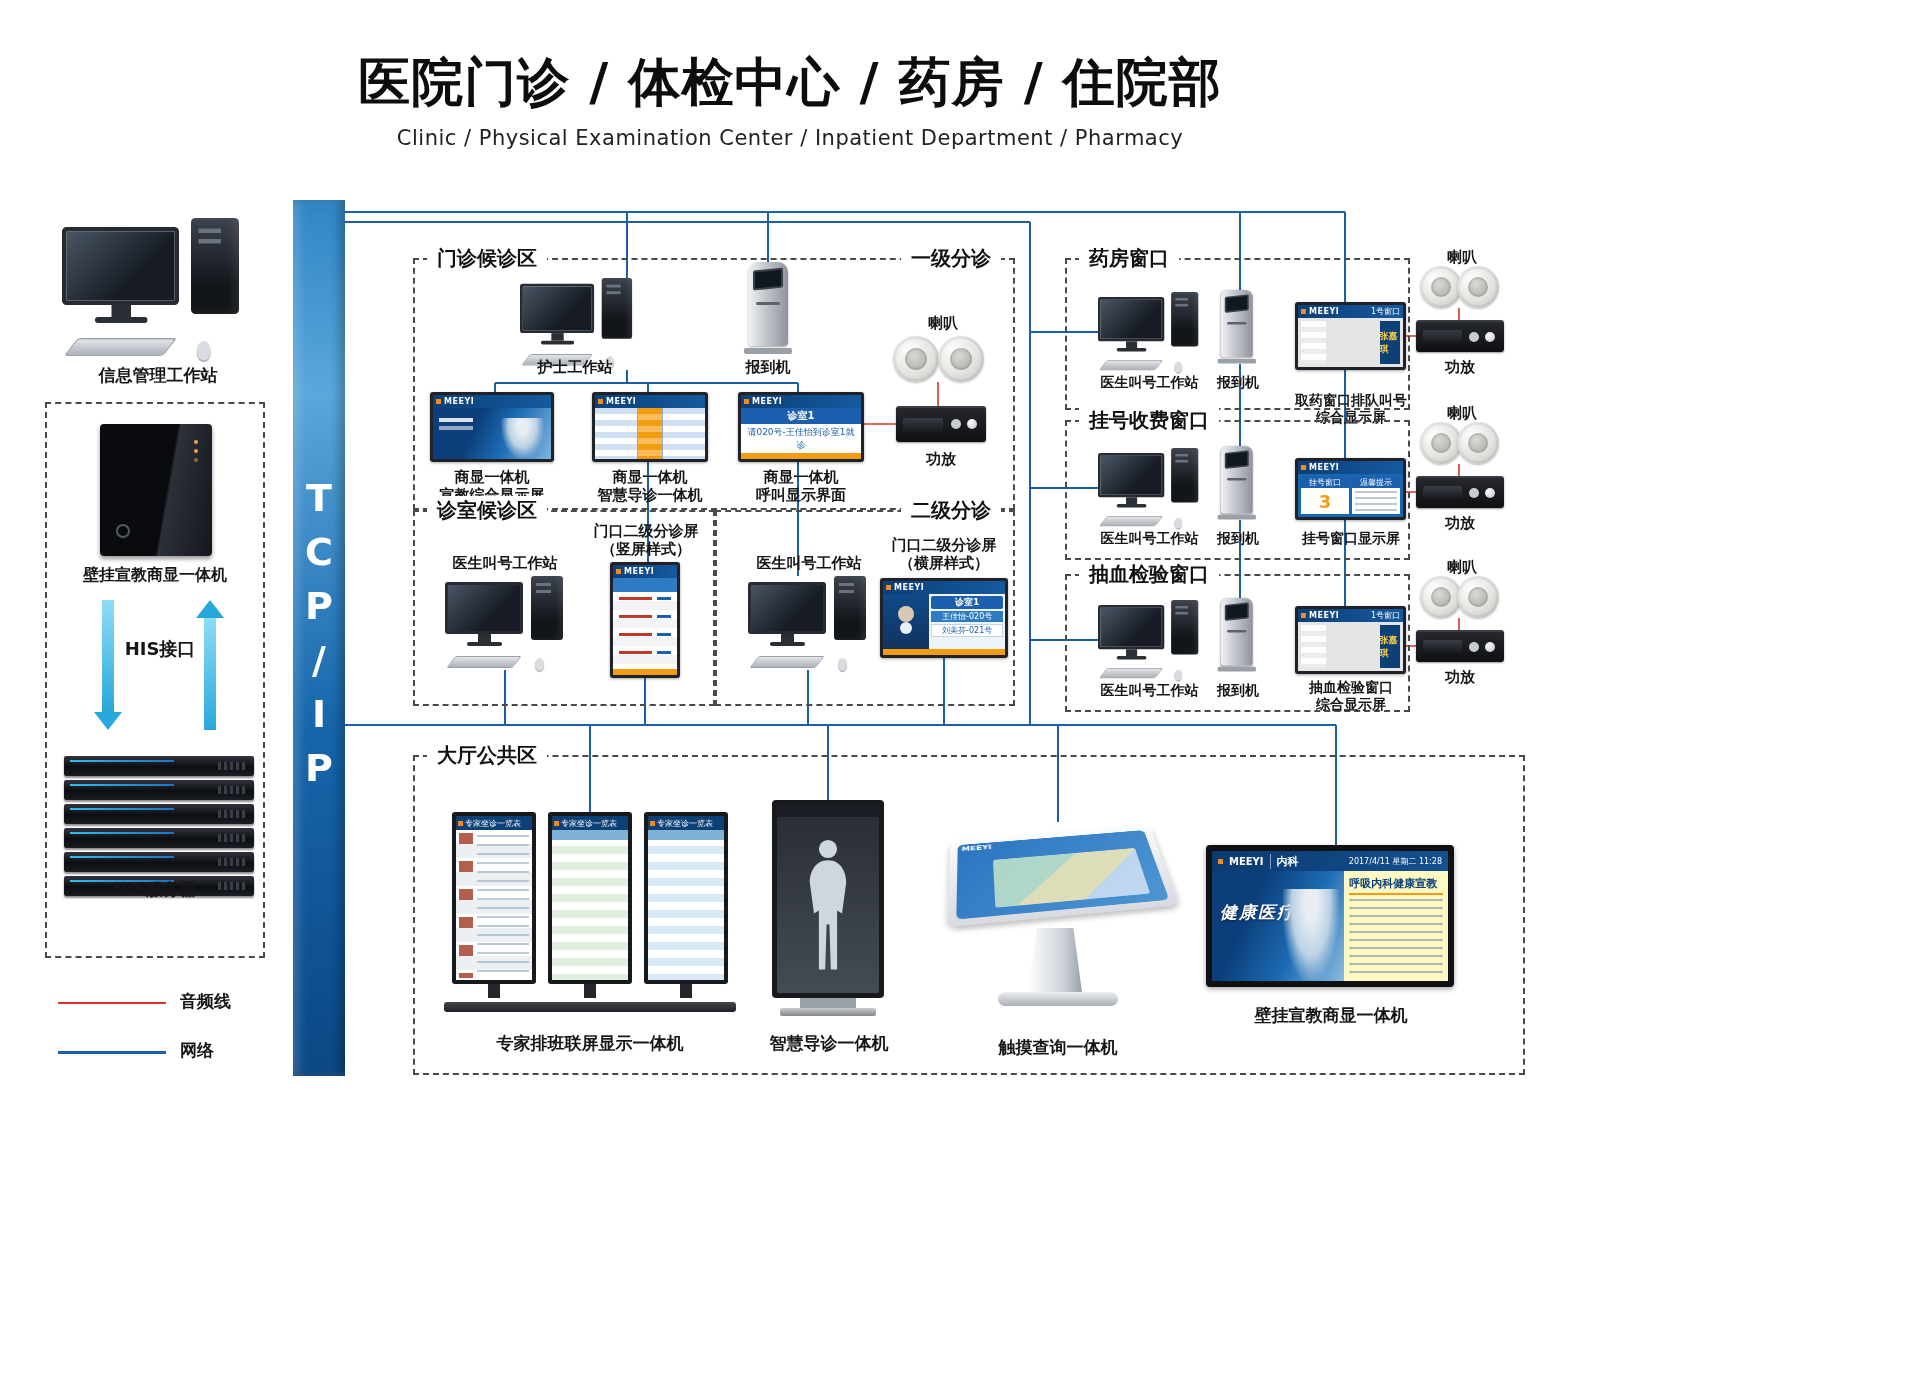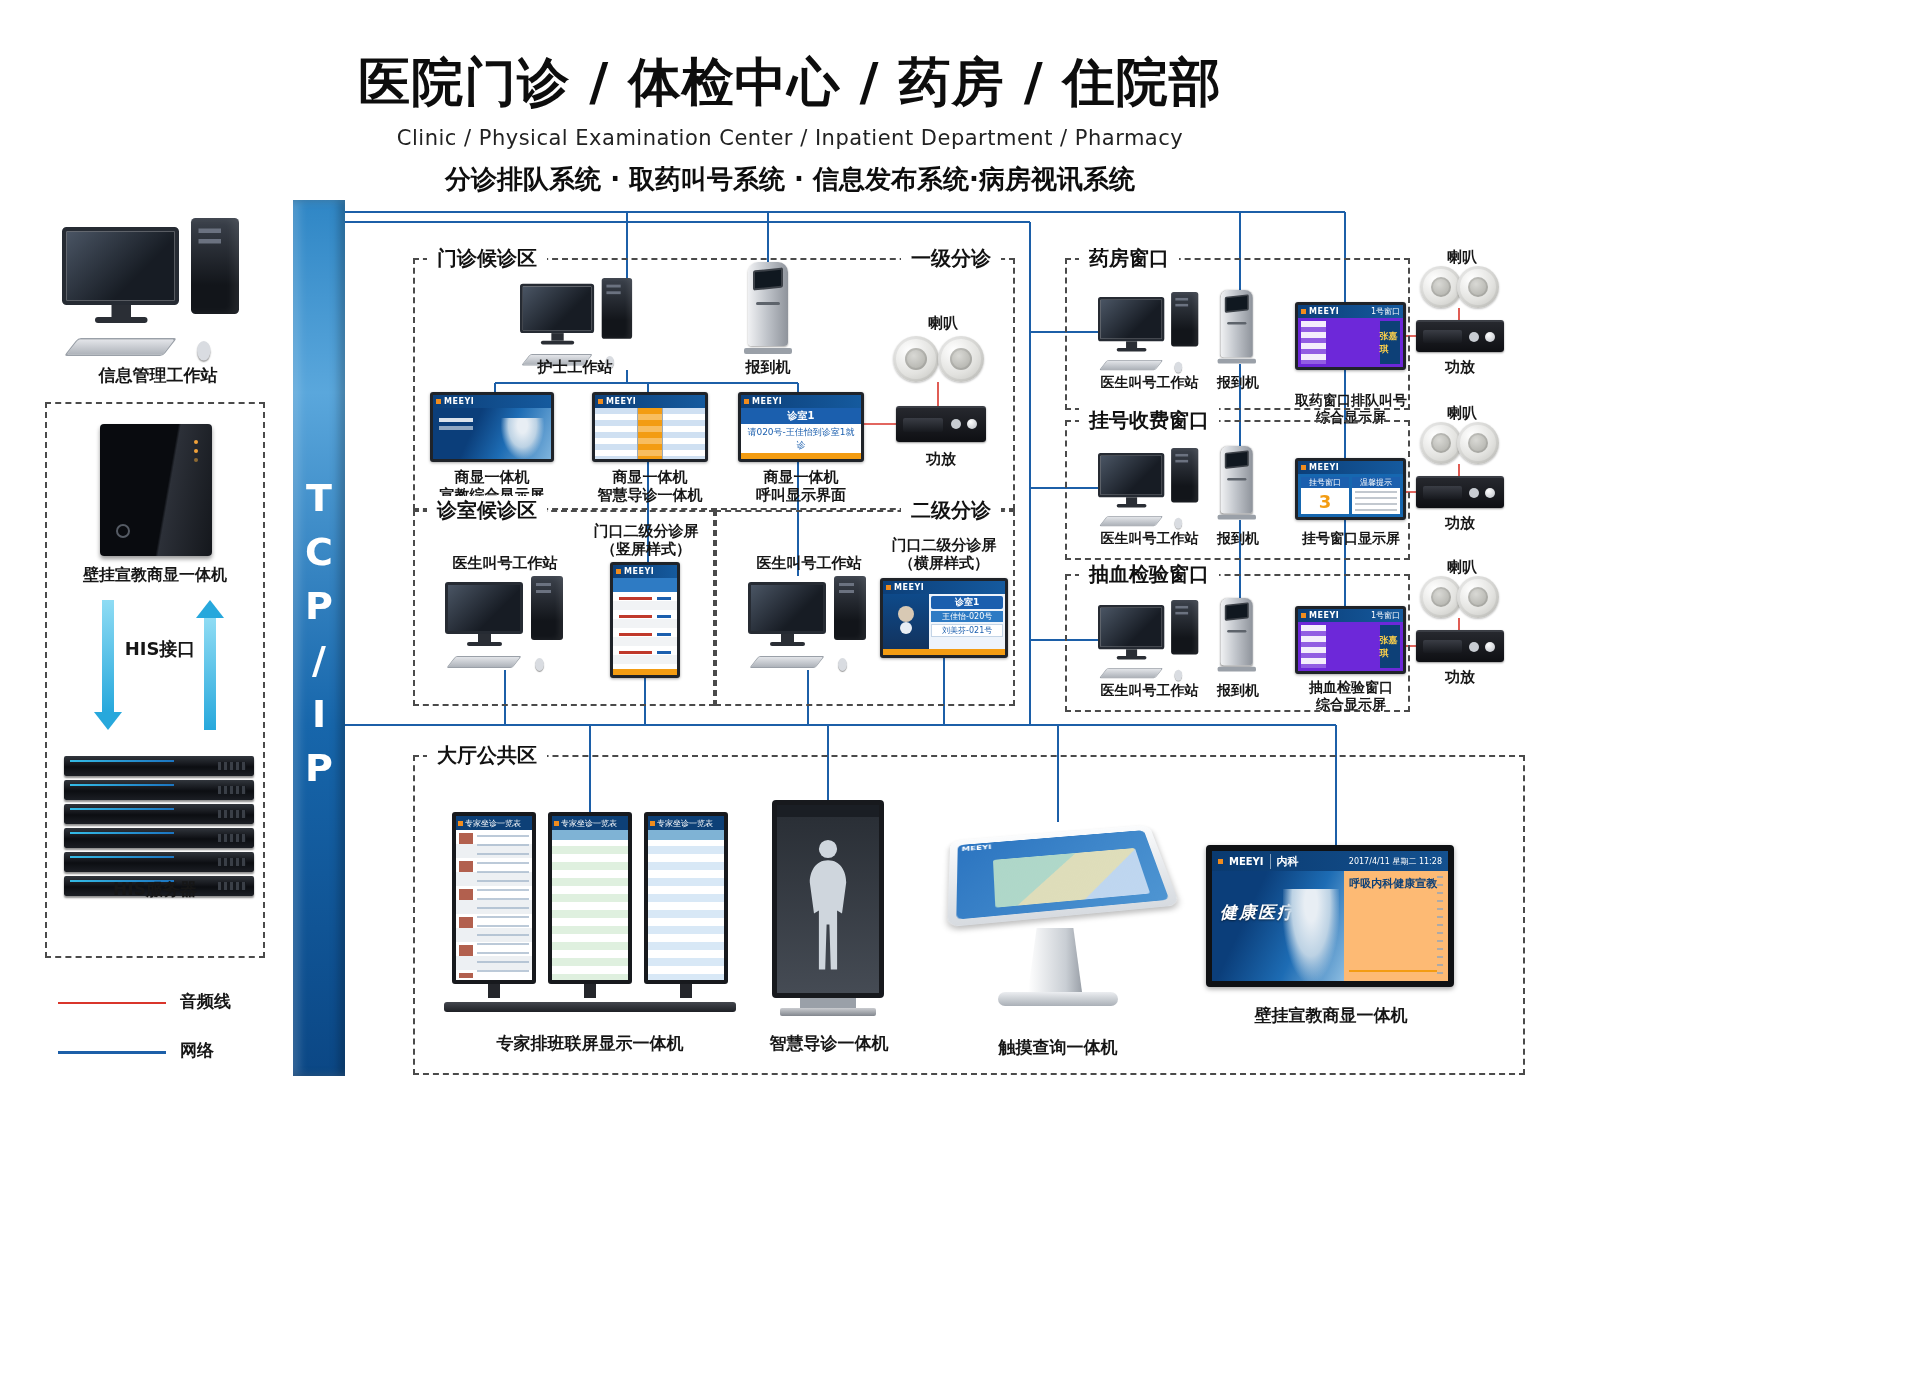--- a/index.html
+++ b/index.html
@@ -106,21 +106,21 @@
 
   .hbody { height:calc(100% - 13px - 6px); display:flex; background:#eef4fb; }
   .hphoto { width:38%; position:relative; background:linear-gradient(180deg,#0e4a8a,#12335e); }
   .hphoto::after { content:""; position:absolute; left:50%; top:22%; width:16px; height:16px; margin-left:-8px; border-radius:50%; background:#d8c9b4; box-shadow:0 14px 0 -2px #e8eef4; }
   .hcol { flex:1; display:flex; flex-direction:column; gap:2px; padding:2px; }
   .hroom { background:#1b5fae; color:#fff; font-size:9px; font-weight:700; text-align:center; border-radius:2px; }
   .hp1 { background:#2e7bc4; color:#fff; font-size:8px; text-align:center; }
   .hp2 { background:#fff; color:#1b5fae; font-size:8px; text-align:center; border:1px solid #c3d4e6; }
   .hfoot { height:6px; background:#f39c12; }
 
-  .qbody { height:calc(100% - 13px); display:flex; background:#6d28d9;gap:48px; }
+  .qbody { height:calc(100% - 13px); display:flex; background:#e5e5e5;gap:48px; }
   .qlist { flex:1.2; margin:3px; background:repeating-linear-gradient(180deg,rgba(255,255,255,.92) 0 6px, rgba(255,255,255,.25) 6px 11px); }
   .qhi { flex:1; margin:3px; background:#0d4077; display:flex; align-items:center; justify-content:center; }
   .qname { color:#ffd24a; font-size:9px; font-weight:700; }
 
   .rbody { height:calc(100% - 13px); display:flex; gap:3px; padding:3px; background:#1667b0; }
   .rp { flex:1; background:#fff; display:flex; flex-direction:column; overflow:hidden; }
   .rp .rcap { background:#1b5fae; color:#fff; font-size:8px; text-align:center; line-height:11px; }
   .rp .rbig { flex:1; color:#f39c12; font-weight:700; font-size:18px; display:flex; align-items:center; justify-content:center; }
   .rp .rlines { flex:1; margin:3px; background:repeating-linear-gradient(180deg,#c2c8cf 0 2px, rgba(0,0,0,0) 2px 6px); }
 
@@ -185,21 +185,21 @@
   .wallscr { position:absolute; width:248px; height:142px; border:6px solid #0f1114; border-radius:4px; background:#fff; overflow:hidden; box-shadow:0 2px 5px rgba(0,0,0,.35); }
   .whdr { height:20px; background:linear-gradient(90deg,#0a3a70,#14518f); display:flex; align-items:center; gap:6px; padding:0 6px; color:#fff; }
   .wbrand { font-size:10px; font-weight:700; }
   .wdept { font-size:11px; font-weight:700; padding-left:6px; border-left:1px solid rgba(255,255,255,.5); }
   .wdate { margin-left:auto; font-size:8px; }
   .wbody { display:flex; height:calc(100% - 20px); }
   .wposter { width:56%; position:relative; background:linear-gradient(115deg,#0b3e7a 30%,#1d6cb4 65%,#8cbce0); }
   .wposter::after { content:""; position:absolute; right:4%; bottom:0; width:42%; height:84%;
     background:radial-gradient(ellipse at 50% 16%, #e8eef4 16%, #bcd2e4 48%, rgba(188,210,228,0) 74%); }
   .ptext { position:absolute; left:8px; top:30px; color:#fff; font-size:17px; font-weight:700; letter-spacing:2px; font-style:italic; text-shadow:0 1px 2px rgba(0,0,0,.5); }
-  .winfo { flex:1; background:#fdba74; padding:5px; display:flex; flex-direction:row; }
+  .winfo { flex:1; background:#fef9c3; padding:5px; display:flex; flex-direction:column; }
   .whead { color:#0d4077; font-weight:700; font-size:11px; border-bottom:2px solid #f39c12; padding-bottom:2px; margin-bottom:4px; }
   .wlines { flex:1; background:repeating-linear-gradient(180deg,#9aa6b4 0 2px, rgba(0,0,0,0) 2px 8px); opacity:.8; }
 </style>
 </head>
 <body>
 
 <div class="canvas">
 
   <svg class="wires">
     <path fill="none" stroke="#1c5fa8" stroke-width="2" d="M345 212 H1345 M345 222 H1030 M627 212 V286 M627 370 V383 M768 212 V264
@@ -213,21 +213,20 @@
          M1030 332 H1098 M1030 488 H1098 M1030 640 H1098"></path>
     <path fill="none" stroke="#d9352b" stroke-width="1.6" d="M938 382 V406 M896 424 H864
          M1459 308 V320 M1416 336 H1406
          M1459 464 V476 M1416 492 H1406
          M1459 618 V630 M1416 646 H1406"></path>
   </svg>
 
   <div class="titleblock">
     <div class="title-main">医院门诊 / 体检中心 / 药房 / 住院部</div>
     <div class="title-en">Clinic / Physical Examination Center / Inpatient Department / Pharmacy</div>
-    <div class="title-sub">分诊排队系统 · 取药叫号系统 · 信息发布系统·病房视讯系统</div>
   </div>
 
   <div class="pc" style="left:62px;top:218px;transform:scale(1.5)">
     <div class="tower"></div>
     <div class="monitor"></div>
     <div class="stand"></div>
     <div class="standbase"></div>
     <div class="kb"></div>
     <div class="mouse"></div>
   </div>

